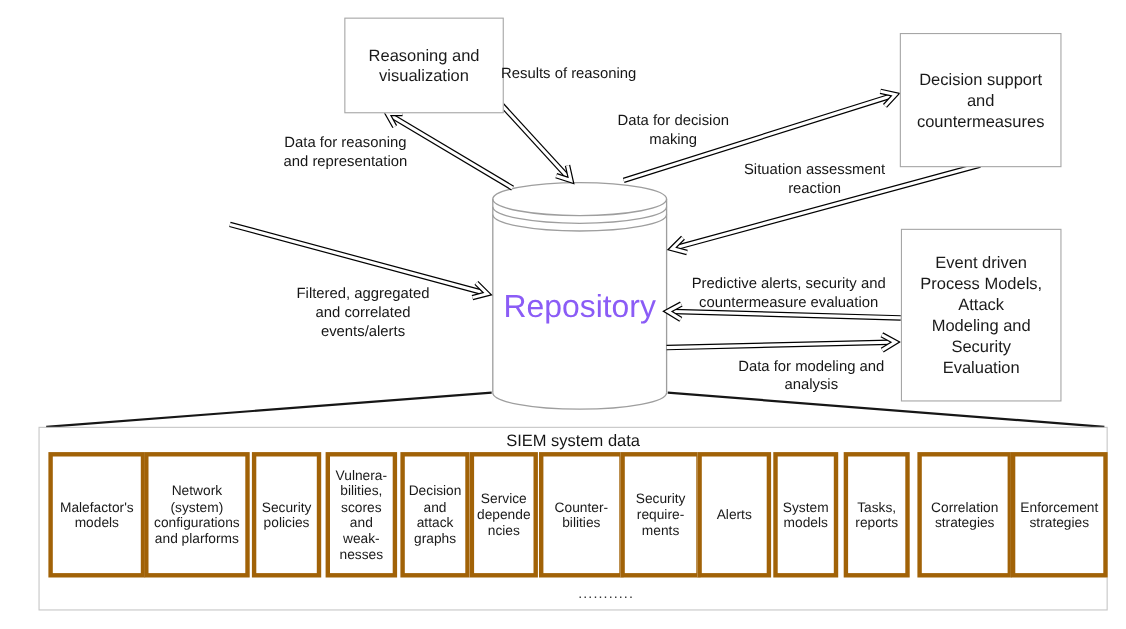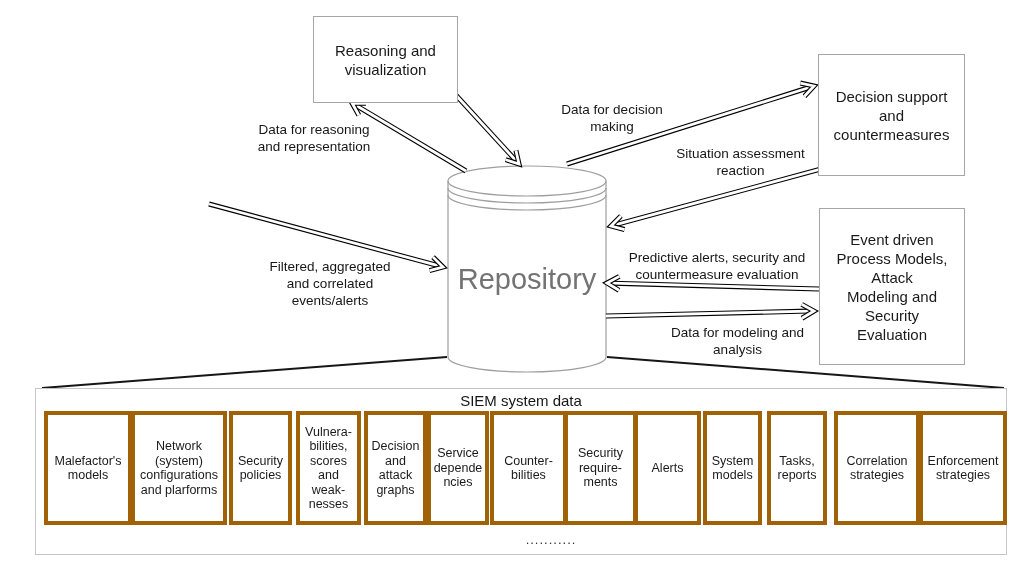--- a/index.html
+++ b/index.html
@@ -12,21 +12,21 @@
     position:absolute;background:#fff;border:1px solid #a6a6a6;
     display:flex;align-items:center;justify-content:center;text-align:center;
     font-size:15px;line-height:19px;white-space:pre-line;
   }
   .flow-label{
     position:absolute;text-align:center;font-size:13.5px;line-height:17px;
     white-space:pre-line;color:#161616;
   }
   .repo-label{
     position:absolute;left:448px;top:263px;width:158px;text-align:center;
-    font-size:29px;color:#737373;
+    font-size:29px;color:#8b5cf6;
   }
   .siem-container{
     position:absolute;left:35px;top:388px;width:970px;height:165px;
     border:1px solid #c6c6c6;background:transparent;
   }
   .siem-title{
     position:absolute;left:0;top:3px;width:100%;text-align:center;
     font-size:15px;color:#161616;
   }
   .siem-item{
@@ -107,34 +107,35 @@
           <path d="M606,316 L809.0014439933069,311.12015759631475" class="a-in"></path>
           <path d="M801.686869250301,304.3376572333136 L814,311 L802.0212112192122,318.2462831400154" class="a-out"></path>
           <path d="M801.686869250301,304.3376572333136 L814,311 L802.0212112192122,318.2462831400154" class="a-in"></path>
         </g>
       </g>
   </svg>
 
   <div class="module" style="left:276px;top:16px;width:143px;height:85px;margin-left:37px;">Reasoning and
 visualization</div>
 
-  <div class="module" style="left:818px;top:30px;width:145px;height:120px;margin-top:24px;">Decision support
+  <div class="module" style="left:818px;top:30px;width:145px;height:120px;">Decision support
 and
 countermeasures</div>
 
 
   <div class="module" style="left:819px;top:208px;width:144px;height:155px;">Event driven
 Process Models,
 Attack
 Modeling and
 Security
 Evaluation</div>
 
   <div class="repo-label">Repository</div>
 
+  <div class="flow-label" style="left:447px;top:58px;width:140px;">Results of reasoning</div>
 
   <div class="flow-label" style="left:239px;top:121px;width:150px;">Data for reasoning
 and representation</div>
 
   <div class="flow-label" style="left:537px;top:101px;width:150px;">Data for decision
 making</div>
 
   <div class="flow-label" style="left:658px;top:145px;width:165px;">Situation assessment
 reaction</div>
 

